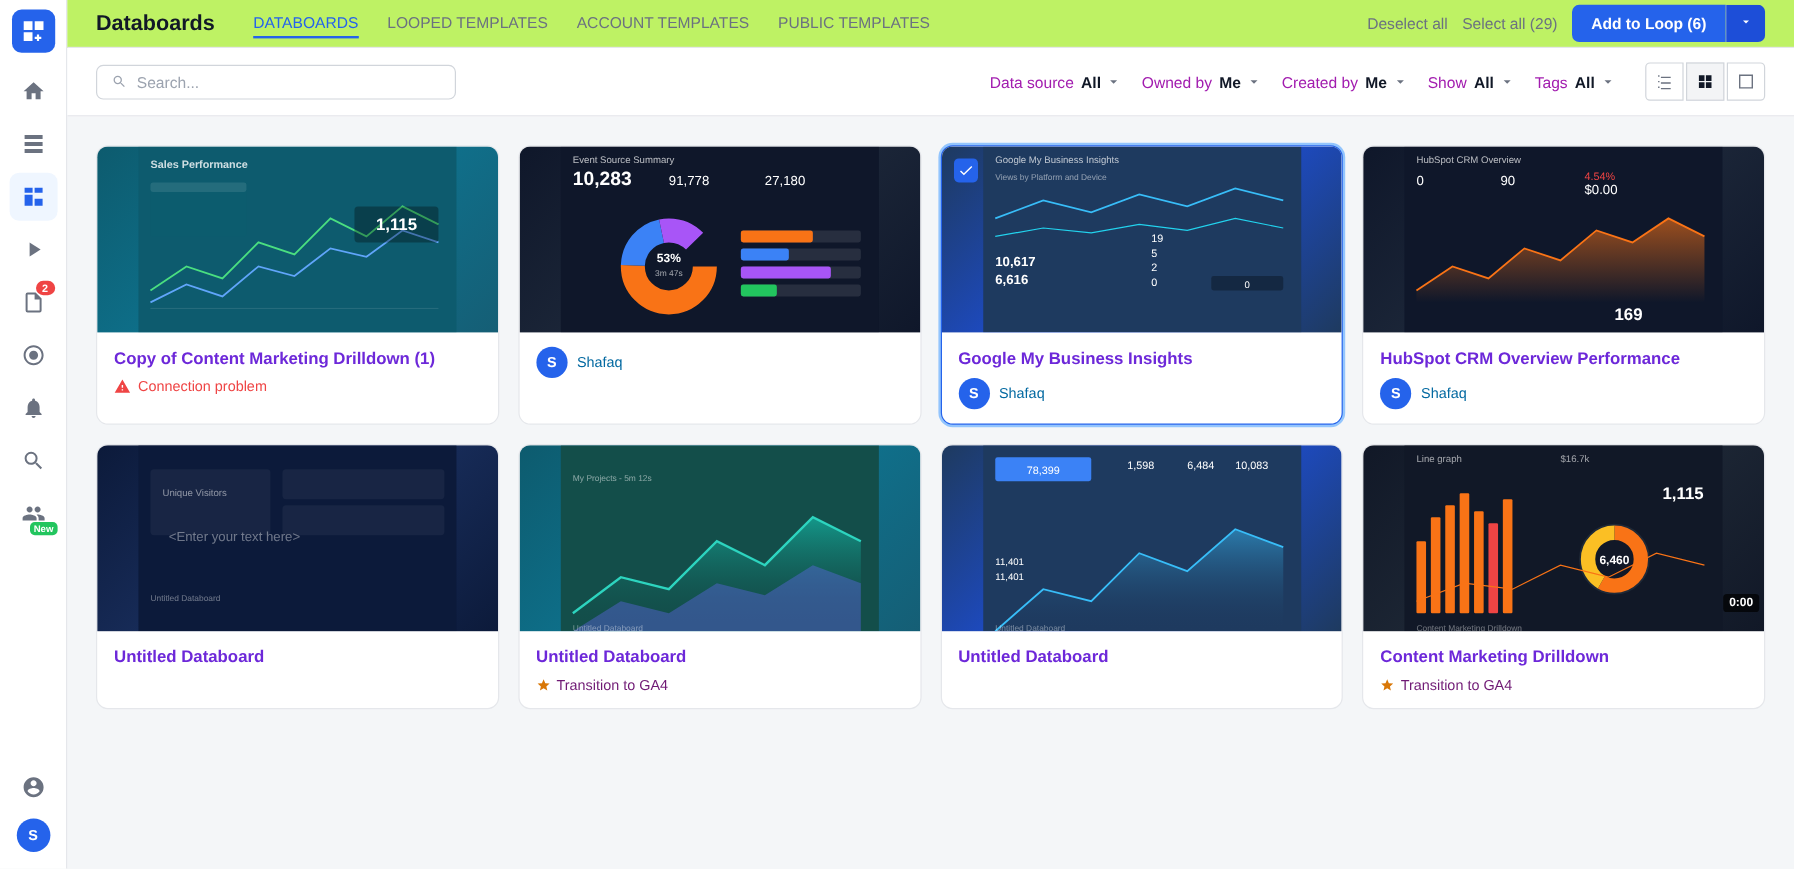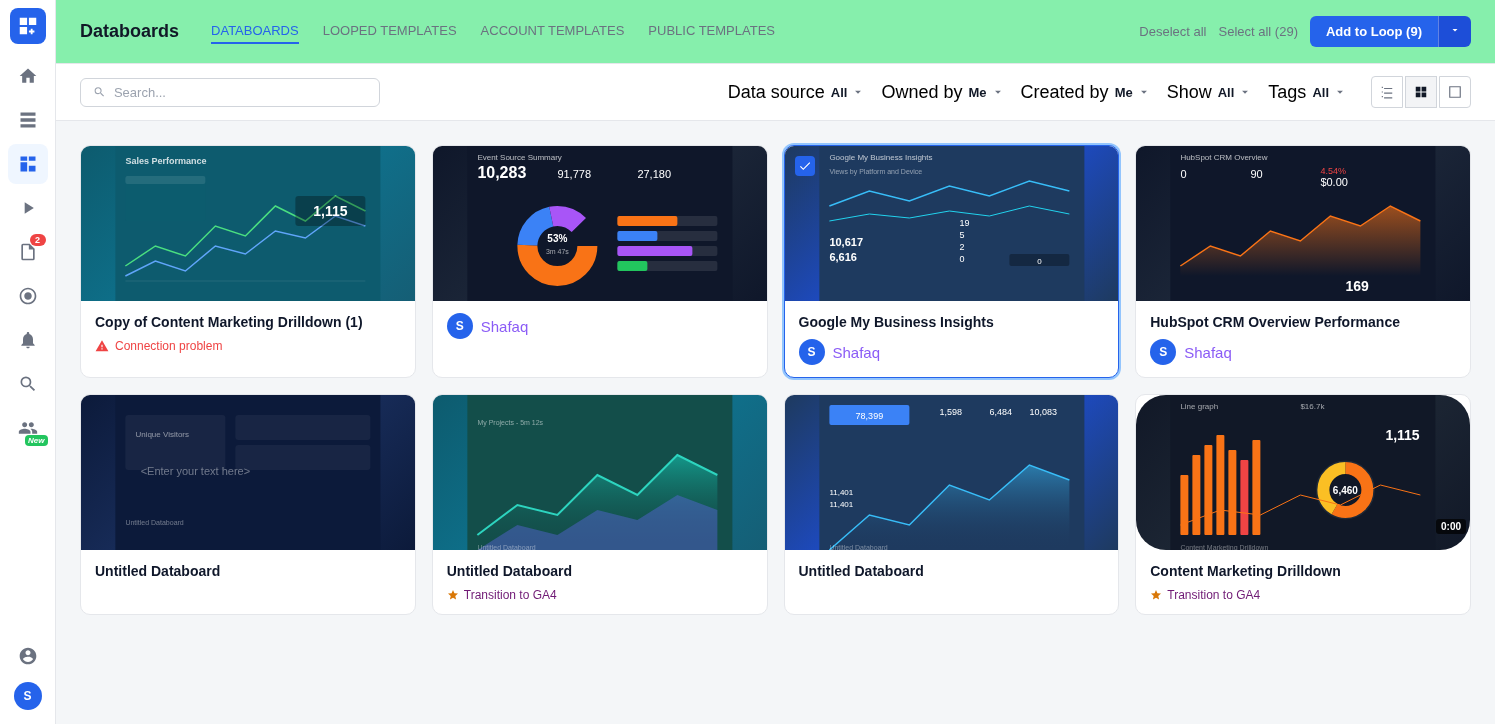--- a/index.html
+++ b/index.html
@@ -56,26 +56,26 @@
       border-radius: 4px;
       padding: 1px 3px;
     }
     .sidebar-bottom { margin-top: auto; }
 
     
     .main { flex: 1; display: flex; flex-direction: column; overflow: hidden; }
 
     
     .topnav {
-      background: #86efac;
+      background: #bef264;
       border-bottom: 1px solid #e5e7eb;
       display: flex;
       align-items: center;
       padding: 0 24px;
-      height: 64px;
+      height: 40px;
       gap: 24px;
     }
     .topnav-title {
       font-size: 18px;
       font-weight: 700;
       color: #111827;
       margin-right: 8px;
     }
     .nav-links { display: flex; gap: 24px; align-items: center; }
     .nav-link {
@@ -139,21 +139,21 @@
       width: 300px;
       background: #fff;
     }
     .search-input-wrap input {
       border: none; outline: none; font-size: 13px; color: #374151; width: 100%;
       background: transparent;
     }
     .search-input-wrap input::placeholder { color: #9ca3af; }
     .filters { margin-left: auto; display: flex; align-items: center; gap: 16px; }
     .filter-group { display: flex; align-items: center; gap: 6px; }
-    .filter-label { font-size: 18px; color: #000000; }
+    .filter-label { font-size: 13px; color: #a21caf; }
     .filter-select {
       display: flex; align-items: center; gap: 4px;
       font-size: 13px; font-weight: 600; color: #111827;
       cursor: pointer;
     }
     .filter-select svg { width: 14px; height: 14px; color: #6b7280; }
     .view-controls { display: flex; gap: 2px; margin-left: 8px; }
     .view-btn {
       width: 32px; height: 32px;
       display: flex; align-items: center; justify-content: center;
@@ -188,47 +188,47 @@
     .card.selected { border-color: #2563eb; box-shadow: 0 0 0 2px #93c5fd; }
     .card-thumb {
       width: 100%;
       height: 155px;
       overflow: hidden;
       position: relative;
     }
     .thumb-teal { background: linear-gradient(135deg, #0d5b6e 0%, #0e7490 50%, #155e75 100%); }
     .thumb-dark { background: linear-gradient(135deg, #0f172a 0%, #1e293b 50%, #0f172a 100%); }
     .thumb-blue { background: linear-gradient(135deg, #1e3a5f 0%, #1d4ed8 50%, #1e3a5f 100%); }
-    .thumb-black { background: linear-gradient(135deg, #111827 0%, #1f2937 50%, #111827 100%); border-radius: 30px; }
+    .thumb-black { background: linear-gradient(135deg, #111827 0%, #1f2937 50%, #111827 100%); }
     .thumb-navy { background: linear-gradient(135deg, #0c1a3a 0%, #1a3060 50%, #0c1a3a 100%); }
     .card-body { padding: 12px 14px; }
     .card-title {
       font-size: 14px;
       font-weight: 600;
-      color: #0f172a;
+      color: #6d28d9;
       margin-bottom: 8px;
       line-height: 1.3;
     }
     .card-error {
       display: flex; align-items: center; gap: 6px;
       font-size: 12px; color: #ef4444;
     }
     .card-author {
       display: flex; align-items: center; gap: 8px;
     }
     .author-avatar {
       width: 26px; height: 26px;
       border-radius: 50%;
       background: #2563eb;
       color: white;
       font-size: 12px;
       font-weight: 600;
       display: flex; align-items: center; justify-content: center;
     }
-    .author-name { font-size: 15px; color: #8b5cf6; }
+    .author-name { font-size: 12px; color: #0369a1; }
     .card-tag {
       display: flex; align-items: center; gap: 5px;
       font-size: 12px; color: #701a75;
       margin-top: 4px;
     }
     .card-tag svg { width: 12px; height: 12px; }
 
     
     .card-checkbox {
       position: absolute;
@@ -304,21 +304,21 @@
       <path d="M12 22c1.1 0 2-.9 2-2h-4c0 1.1.9 2 2 2zm6-6v-5c0-3.07-1.64-5.64-4.5-6.32V4c0-.83-.67-1.5-1.5-1.5s-1.5.67-1.5 1.5v.68C7.63 5.36 6 7.92 6 11v5l-2 2v1h16v-1l-2-2z"></path>
     </svg>
   </div>
 
   <div class="sidebar-icon">
     <svg viewBox="0 0 24 24" fill="currentColor">
       <path d="M15.5 14h-.79l-.28-.27A6.471 6.471 0 0016 9.5 6.5 6.5 0 109.5 16c1.61 0 3.09-.59 4.23-1.57l.27.28v.79l5 4.99L20.49 19l-4.99-5zm-6 0C7.01 14 5 11.99 5 9.5S7.01 5 9.5 5 14 7.01 14 9.5 11.99 14 9.5 14z"></path>
     </svg>
   </div>
 
-  <div class="sidebar-icon" style="position:relative;font-style:italic;">
+  <div class="sidebar-icon" style="position:relative;">
     <svg viewBox="0 0 24 24" fill="currentColor">
       <path d="M16 11c1.66 0 2.99-1.34 2.99-3S17.66 5 16 5c-1.66 0-3 1.34-3 3s1.34 3 3 3zm-8 0c1.66 0 2.99-1.34 2.99-3S9.66 5 8 5C6.34 5 5 6.34 5 8s1.34 3 3 3zm0 2c-2.33 0-7 1.17-7 3.5V19h14v-2.5c0-2.33-4.67-3.5-7-3.5zm8 0c-.29 0-.62.02-.97.05 1.16.84 1.97 1.97 1.97 3.45V19h6v-2.5c0-2.33-4.67-3.5-7-3.5z"></path>
     </svg>
     <span class="badge-new">New</span>
   </div>
 
   <div class="sidebar-bottom">
     <div class="sidebar-icon">
       <svg viewBox="0 0 24 24" fill="currentColor">
         <path d="M12 2C6.48 2 2 6.48 2 12s4.48 10 10 10 10-4.48 10-10S17.52 2 12 2zm0 3c1.66 0 3 1.34 3 3s-1.34 3-3 3-3-1.34-3-3 1.34-3 3-3zm0 14.2c-2.5 0-4.71-1.28-6-3.22.03-1.99 4-3.08 6-3.08 1.99 0 5.97 1.09 6 3.08-1.29 1.94-3.5 3.22-6 3.22z"></path>
@@ -337,21 +337,21 @@
     <nav class="nav-links">
       <a class="nav-link active">DATABOARDS</a>
       <a class="nav-link">LOOPED TEMPLATES</a>
       <a class="nav-link">ACCOUNT TEMPLATES</a>
       <a class="nav-link">PUBLIC TEMPLATES</a>
     </nav>
     <div class="nav-right">
       <span class="deselect-link">Deselect all</span>
       <span class="select-all-link">Select all (29)</span>
       <div style="display:flex;">
-        <button class="add-to-loop-btn">Add to Loop (9)</button>
+        <button class="add-to-loop-btn">Add to Loop (6)</button>
         <button class="add-to-loop-chevron">
           <svg width="12" height="12" viewBox="0 0 24 24" fill="white">
             <path d="M7 10l5 5 5-5z"></path>
           </svg>
         </button>
       </div>
     </div>
   </div>
 
   <div class="filterbar">

